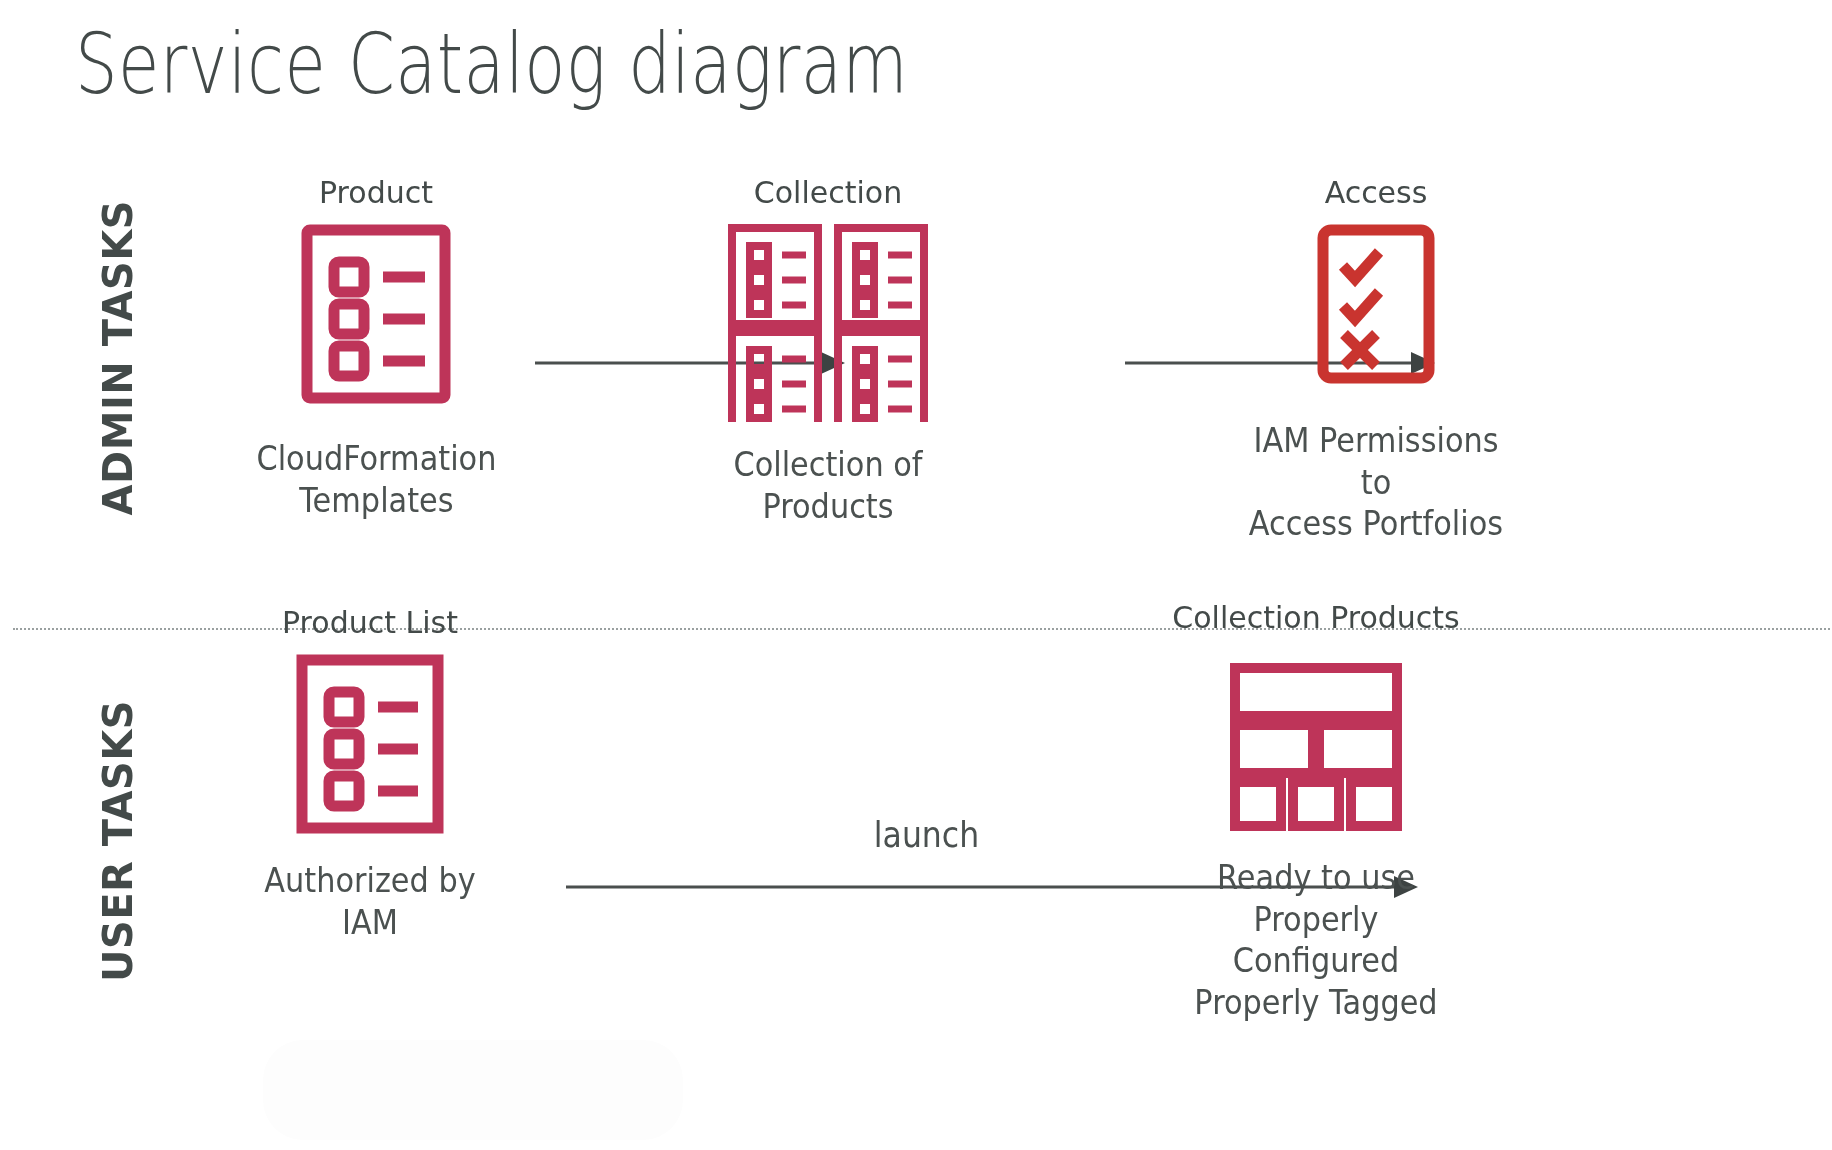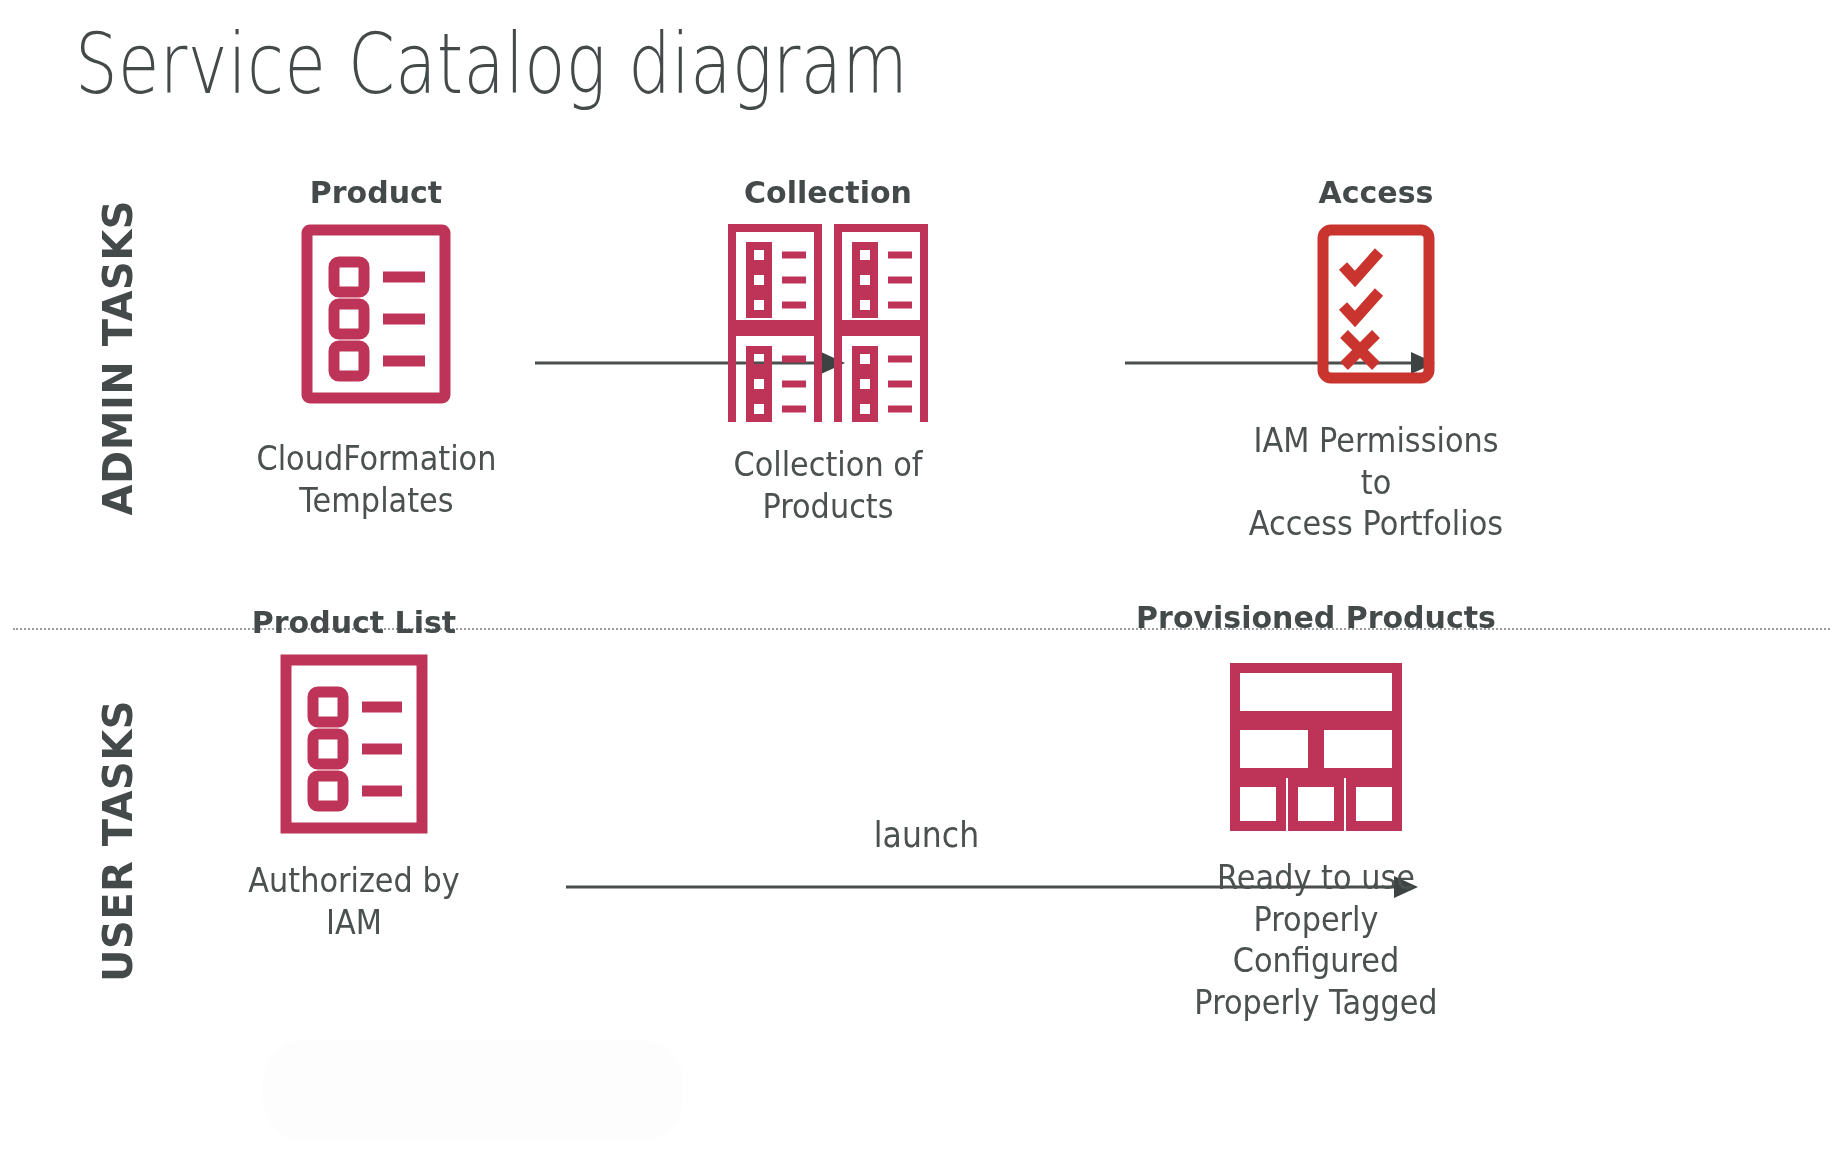--- a/index.html
+++ b/index.html
@@ -63,21 +63,21 @@
 
   
   .node {
     position: absolute;
     display: flex;
     flex-direction: column;
     align-items: center;
   }
   .node-heading {
     font-size: 30px;
-    font-weight: bold;
+    font-weight: normal;
     color: #434a49;
     white-space: nowrap;
     font-family: "DejaVu Sans", sans-serif;
     margin-bottom: 14px;
   }
   .node-caption {
     font-size: 33px;
     font-weight: 400;
     color: #4b5150;
     text-align: center;
@@ -87,21 +87,21 @@
     transform: scaleX(0.92);
   }
   .icon-wrap { display: flex; align-items: center; justify-content: center; }
 
   
   #node-product    { left: 238px; top: 175px;  width: 250px; }
   #node-portfolio  { left: 660px; top: 175px;  width: 310px; }
   #node-control    { left: 1218px; top: 175px; width: 290px; }
 
   
-  #node-product-list { left: 216px;  top: 605px; width: 250px; }
+  #node-product-list { left: 232px;  top: 605px; width: 250px; }
   #node-provisioned  { left: 1148px; top: 600px; width: 310px; }
 
   
   .arrow { position: absolute; }
   #arrow-1 { left: 522px;  top: 348px; }
   #arrow-2 { left: 1112px; top: 348px; }
   #arrow-launch { left: 553px; top: 872px; }
 
   .arrow-label {
     position: absolute;
@@ -248,21 +248,21 @@
 
   <div class="arrow-label" id="label-launch">launch</div>
   <div class="arrow" id="arrow-launch">
     <svg width="853" height="30" viewBox="0 0 853 30" aria-hidden="true">
       <line x1="0" y1="15" x2="830" y2="15" stroke="#4a4f4e" stroke-width="3"></line>
       <polygon points="828,4 852,15 828,26" fill="#3d4342"></polygon>
     </svg>
   </div>
 
   <div class="node" id="node-provisioned">
-    <div class="node-heading">Provisioned Products</div>
+    <div class="node-heading">Collection Products</div>
     <div class="icon-wrap" style="margin-top:14px;">
       <svg width="172" height="168" viewBox="0 0 172 168" aria-hidden="true">
         <rect x="5" y="5" width="162" height="48" fill="none" stroke="#BE3459" stroke-width="10"></rect>
         <rect x="5" y="62" width="78" height="48" fill="none" stroke="#BE3459" stroke-width="10"></rect>
         <rect x="89" y="62" width="78" height="48" fill="none" stroke="#BE3459" stroke-width="10"></rect>
         <rect x="5" y="119" width="46" height="44" fill="none" stroke="#BE3459" stroke-width="10"></rect>
         <rect x="63" y="119" width="46" height="44" fill="none" stroke="#BE3459" stroke-width="10"></rect>
         <rect x="121" y="119" width="46" height="44" fill="none" stroke="#BE3459" stroke-width="10"></rect>
       </svg>
     </div>

